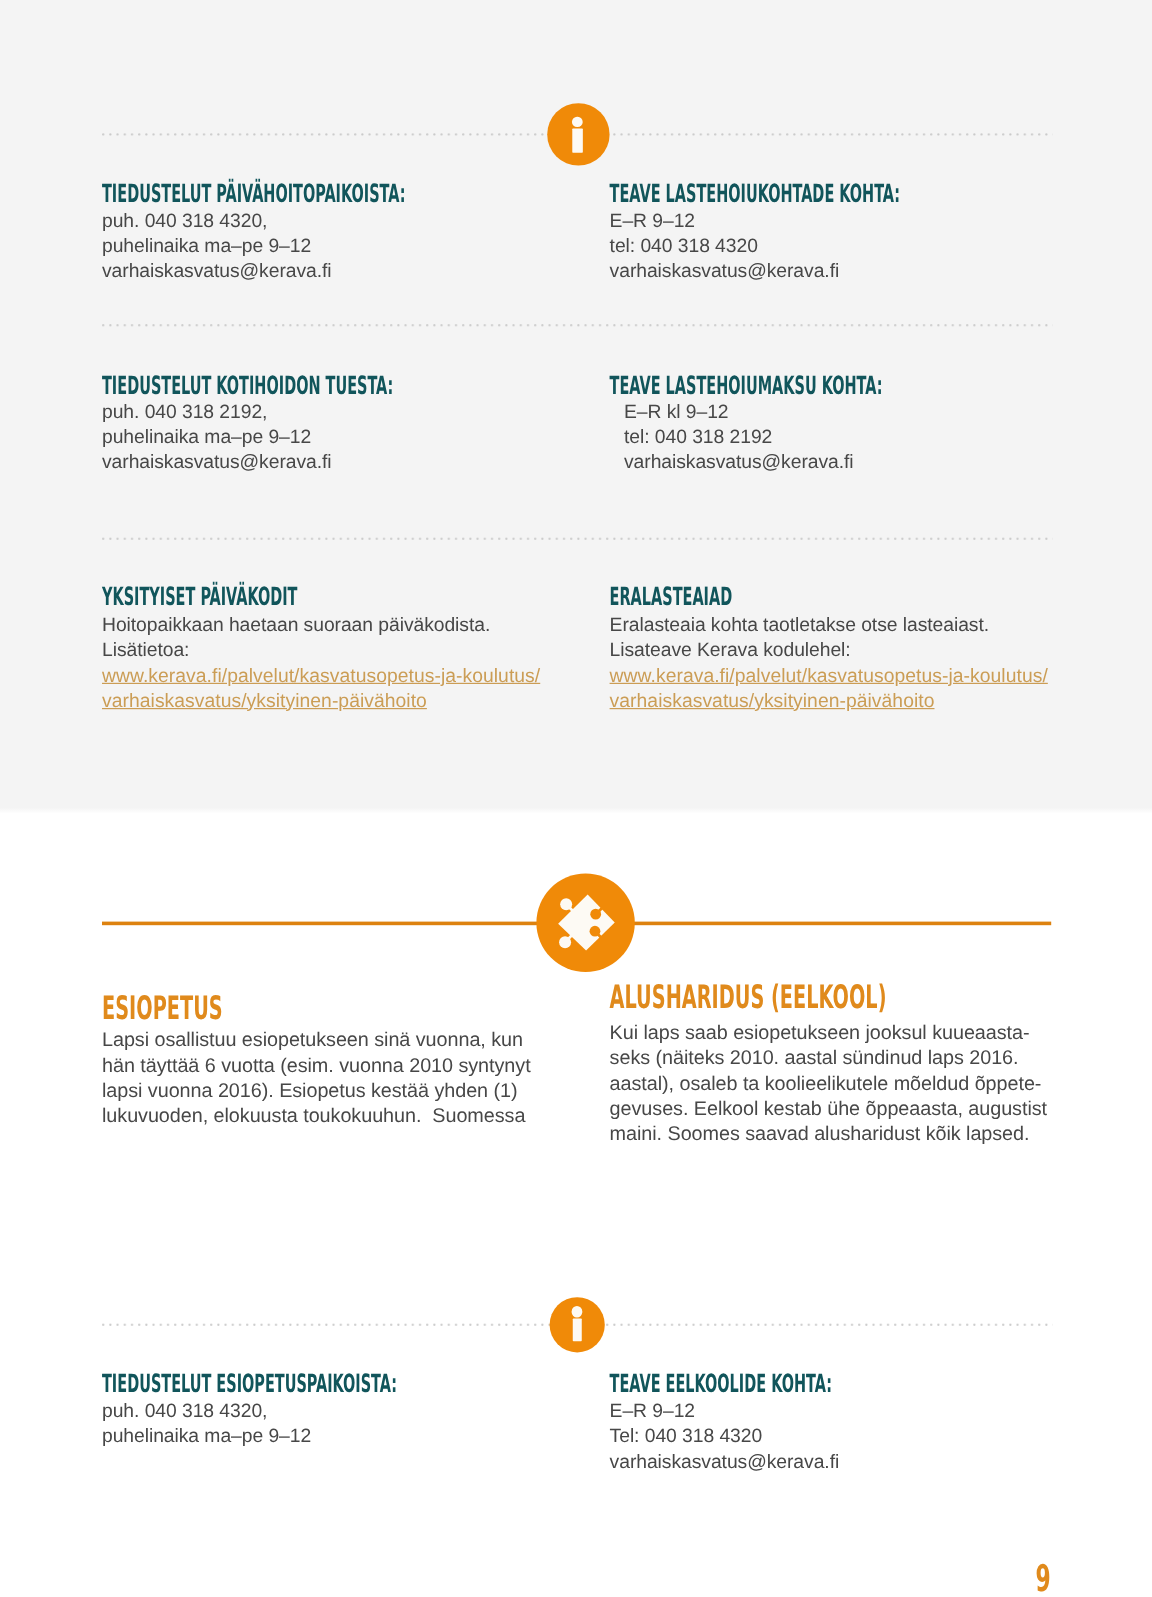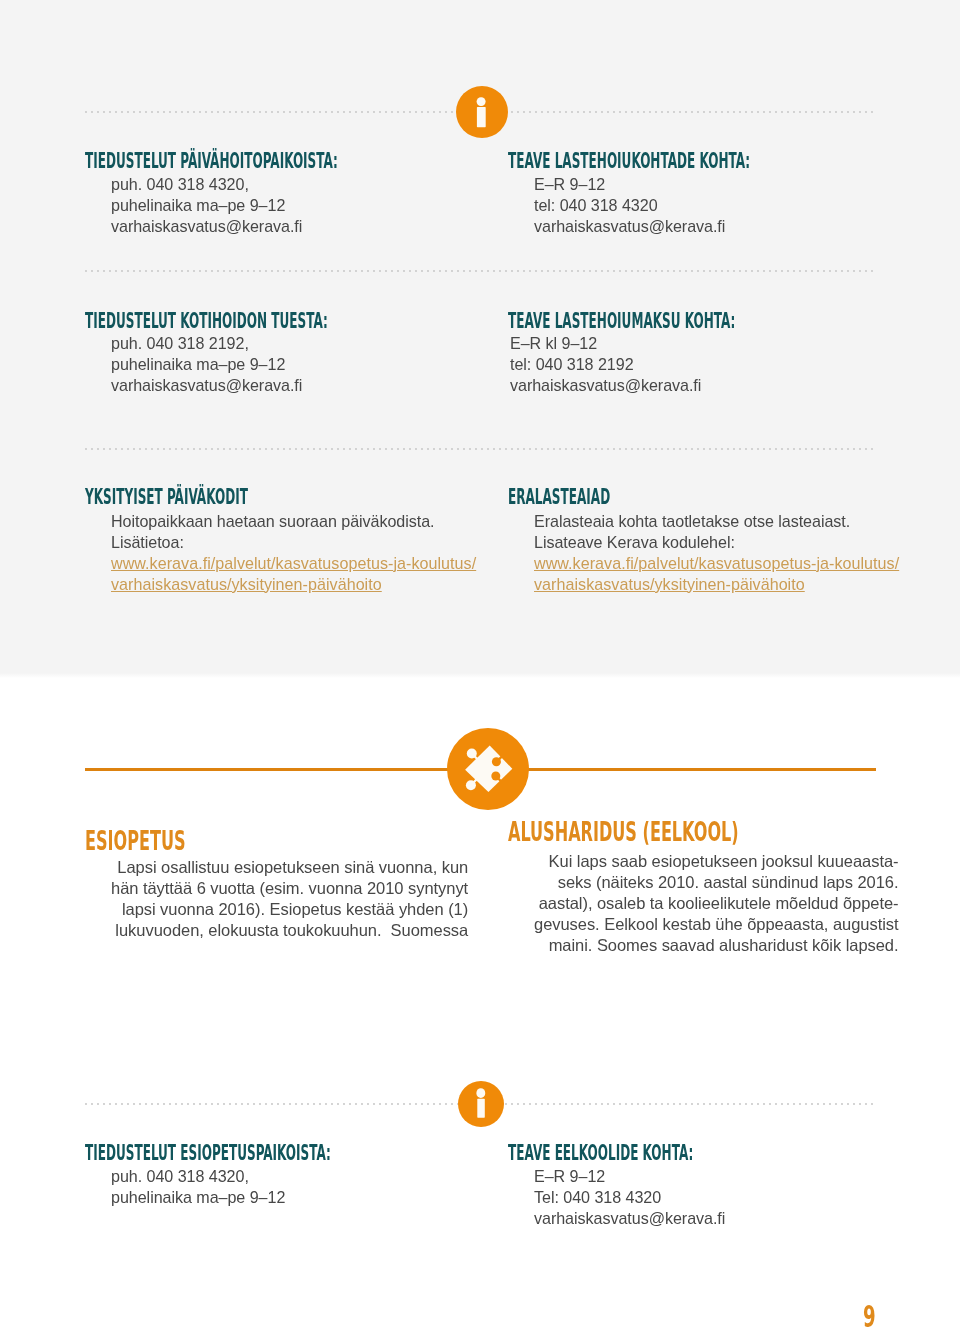--- a/index.html
+++ b/index.html
@@ -16,22 +16,22 @@
 
   .icon-circle{position:absolute;border-radius:50%;background:#f08a08;}
 
   .hd{position:absolute;font-family:"DejaVu Sans Condensed","DejaVu Sans",sans-serif;
       font-weight:bold;font-size:21px;white-space:nowrap;
       transform:scaleX(0.638);transform-origin:left top;color:#11555b;line-height:1;}
   .hd.org{color:#e08a1c;}
   .hd.big{font-size:27px;transform:scaleX(0.662);}
 
   .txt{position:absolute;font-size:16.1px;color:#474747;letter-spacing:-0.05px;}
-  .txt > div{height:21px;line-height:21px;white-space:pre;margin-left:26px;}
-  .txt.big{font-size:16.5px;text-align:right;}
+  .txt > div{height:21px;line-height:21px;white-space:pre;}
+  .txt.big{font-size:16.5px;}
   .txt.link{color:#cb9d55;letter-spacing:0.04px;text-decoration:underline;}
 
   .pageno{position:absolute;font-family:"DejaVu Sans Condensed","DejaVu Sans",sans-serif;
           font-weight:bold;color:#e08a1c;font-size:30.6px;transform:scaleX(0.66);
           transform-origin:left top;line-height:1;}
 </style>
 </head>
 <body>
 
 <div class="page">
@@ -62,21 +62,21 @@
   <div class="dotline" style="top:270px"></div>
 
   <div class="hd" style="left:85px;top:311px">TIEDUSTELUT KOTIHOIDON TUESTA:</div>
   <div class="txt" style="left:85px;top:332.5px">
     <div>puh. 040 318 2192,</div>
     <div>puhelinaika ma–pe 9–12</div>
     <div>varhaiskasvatus@kerava.fi</div>
   </div>
 
   <div class="hd" style="left:508px;top:311px">TEAVE LASTEHOIUMAKSU KOHTA:</div>
-  <div class="txt" style="left:484px;top:332.5px">
+  <div class="txt" style="left:520px;top:332.5px">
     <div>E–R kl 9–12</div>
     <div>tel: 040 318 2192</div>
     <div>varhaiskasvatus@kerava.fi</div>
   </div>
 
   <div class="dotline" style="top:448px"></div>
 
   <div class="hd" style="left:85px;top:487px">YKSITYISET PÄIVÄKODIT</div>
   <div class="txt" style="left:85px;top:510.5px">
     <div>Hoitopaikkaan haetaan suoraan päiväkodista.</div>

